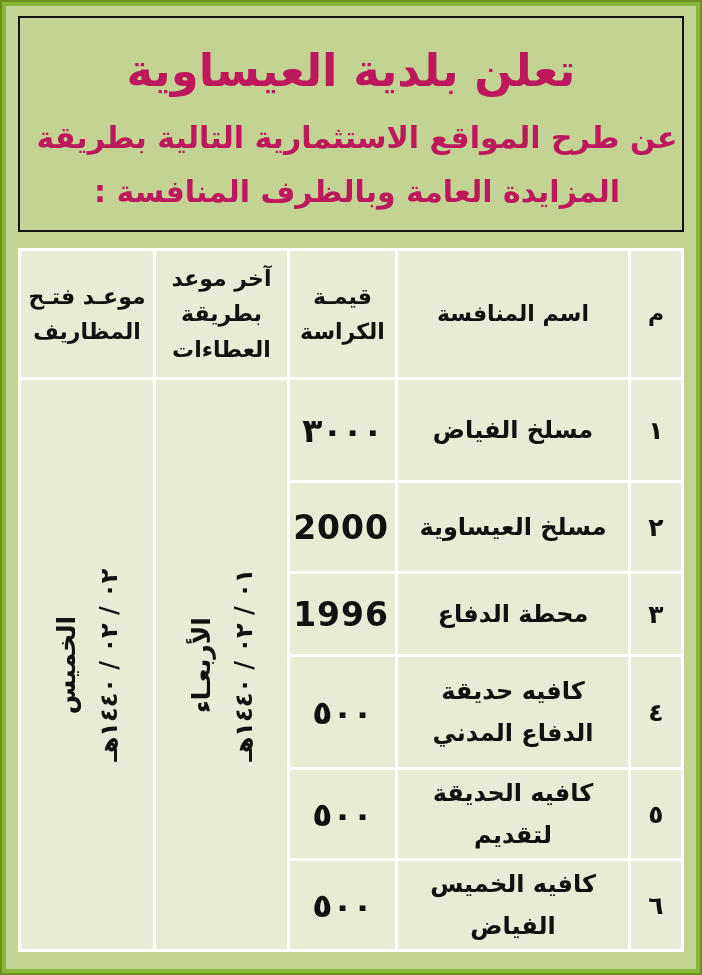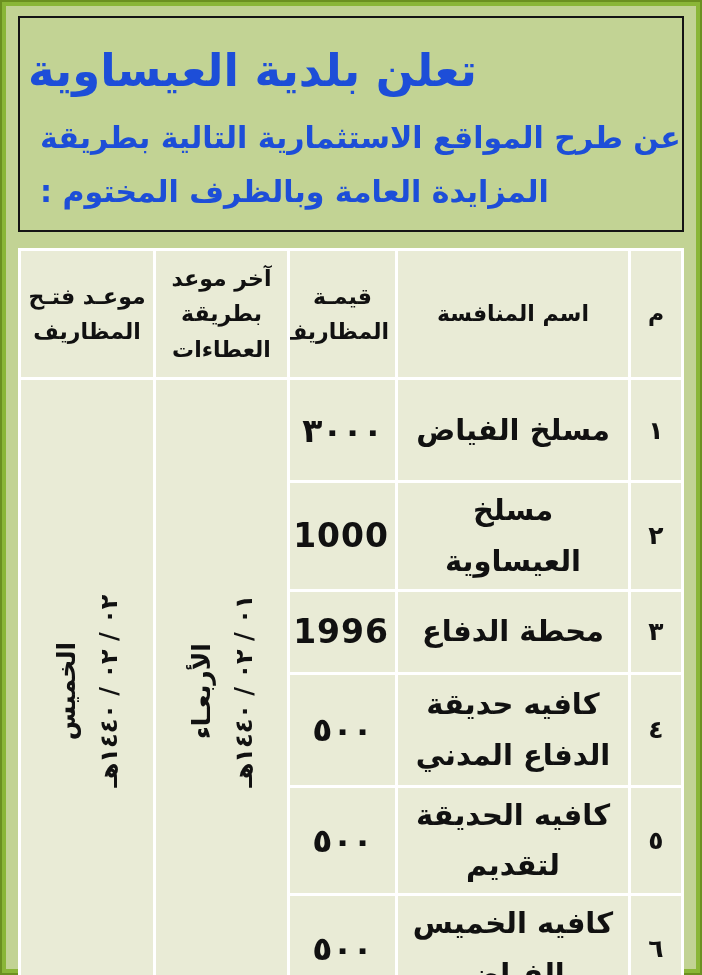--- a/index.html
+++ b/index.html
@@ -23,25 +23,25 @@
     padding: 10px 12px;
   }
   
   .announce-box {
     box-sizing: border-box;
     height: 216px;
     border: 2px solid #141414;
     display: flex;
     flex-direction: column;
     justify-content: center;
-    align-items: flex-end;
+    align-items: center;
     text-align: center;
     padding: 4px 8px;
     margin-bottom: 16px;
-    color: #1d4ed8;
+    color: #be185d;
   }
   .announce-title {
     font-size: 45px;
     font-weight: bold;
     line-height: 1.8;
     white-space: nowrap;
   }
   .announce-sub {
     font-size: 30px;
     font-weight: bold;
@@ -65,21 +65,21 @@
     text-align: center;
     vertical-align: middle;
     padding: 2px 6px;
     overflow: hidden;
   }
   table.tender th {
     font-size: 22px;
     line-height: 1.6;
   }
   td.serial { font-size: 25px; }
-  td.name   { font-size: 29px; line-height: 1.75; }
+  td.name   { font-size: 24px; line-height: 1.75; }
   td.val    { font-size: 33px; letter-spacing: 1px; }
   
   tr.hr { height: 126px; }
   tr.r1 { height: 100px; }
   tr.r2 { height: 88px; }
   tr.r3 { height: 80px; }
   tr.r4 { height: 110px; }
   tr.r5 { height: 84px; }
   tr.r6 { height: 86px; }
   
@@ -99,37 +99,37 @@
 </style>
 </head>
 <body>
 
 <div class="frame-outer">
   <div class="frame-inner">
 
     <div class="announce-box">
       <div class="announce-title">تعلن بلدية العيساوية</div>
       <div class="announce-sub">عن طرح المواقع الاستثمارية التالية بطريقة</div>
-      <div class="announce-sub">المزايدة العامة وبالظرف المختوم :</div>
+      <div class="announce-sub">المزايدة العامة وبالظرف المنافسة :</div>
     </div>
 
     <table class="tender">
       <colgroup>
         <col style="width:50px">
         <col style="width:230px">
         <col style="width:105px">
         <col style="width:131px">
         <col style="width:132px">
       </colgroup>
 
       <tbody>
           <tr class="hr">
         <th>م</th>
         <th>اسم المنافسة</th>
-        <th>قيمـة المظاريف</th>
+        <th>قيمـة الكراسة</th>
         <th>آخر موعد بطريقة العطاءات</th>
         <th>موعـد فتـح المظاريف</th>
       </tr>
 
       <tr class="r1">
         <td class="serial">١</td>
         <td class="name">مسلخ الفياض</td>
         <td class="val">٣٠٠٠</td>
         <td class="datecell" rowspan="6">
           <div class="rot">
@@ -141,21 +141,21 @@
           <div class="rot">
             <div class="day">الخميس</div>
             <div class="dt">٠٢ / ٠٢ / ١٤٤٠هـ</div>
           </div>
         </td>
       </tr>
 
       <tr class="r2">
         <td class="serial">٢</td>
         <td class="name">مسلخ العيساوية</td>
-        <td class="val">1000</td>
+        <td class="val">2000</td>
       </tr>
 
       <tr class="r3">
         <td class="serial">٣</td>
         <td class="name">محطة الدفاع</td>
         <td class="val">1996</td>
       </tr>
 
       <tr class="r4">
         <td class="serial">٤</td>

